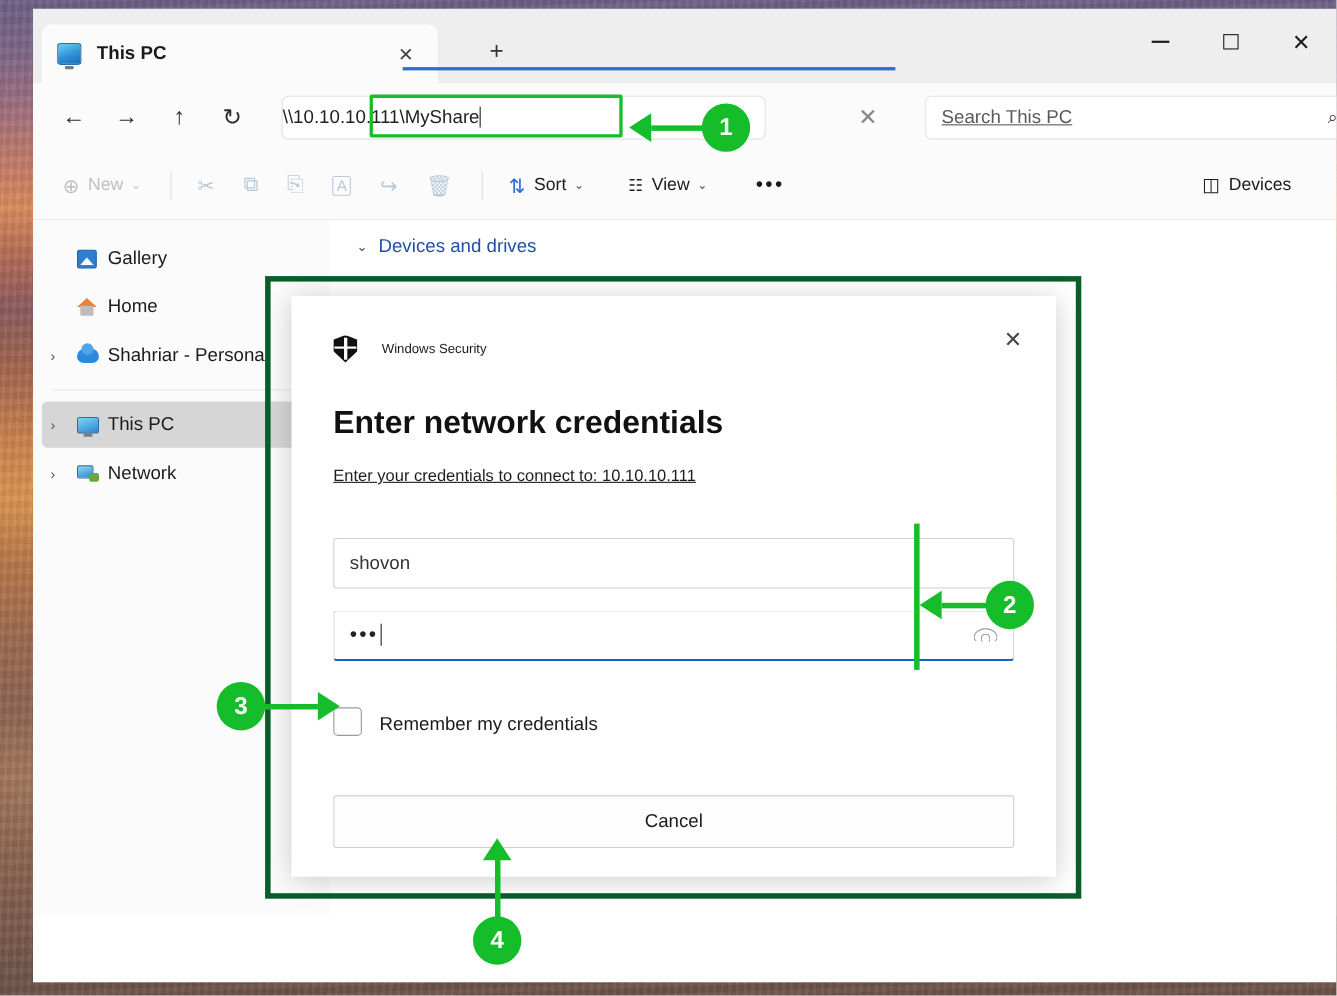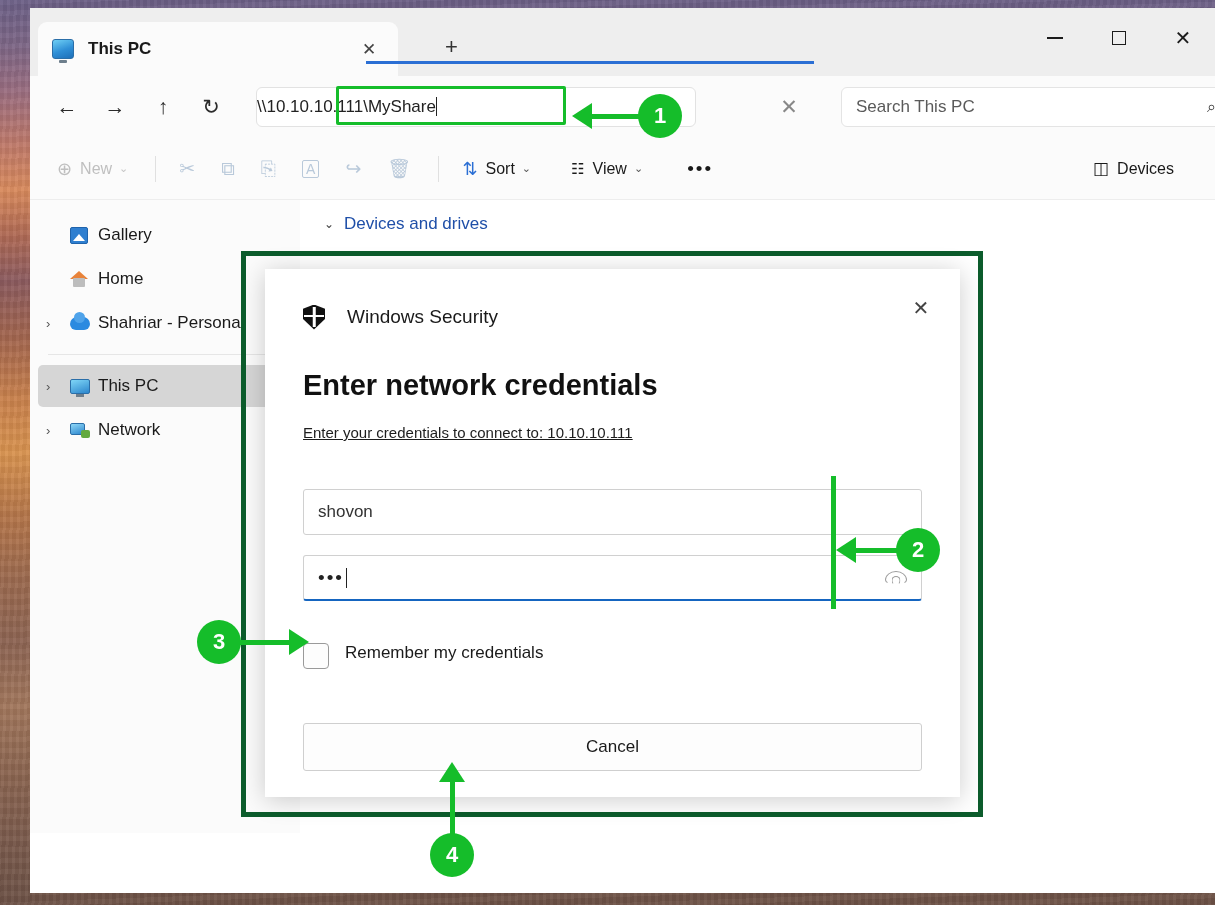--- a/index.html
+++ b/index.html
@@ -134,21 +134,21 @@
   }
   .searchbox {
     width: 390px; height: 40px;
     background: #ffffff;
     border: 1px solid #e4e4e4;
     border-radius: 6px;
     display: flex; align-items: center;
     padding: 0 14px;
     margin-left: 18px;
   }
-  .search-ph { flex: 1; font-size: 17px; color: #5a5a5a; }
+  .search-ph { flex: 1; font-size: 17px; color: #5a5a5a; text-decoration: underline; }
   .search-ico { font-size: 16px; color: #333; }
 
   
   .addr-underline {
     position: absolute;
     left: 336px; top: 53px;
     width: 448px; height: 3px;
     background: #2b6fd4;
   }
 
@@ -277,21 +277,21 @@
   .shield {
     width: 22px; height: 25px;
     background: #111;
     margin-right: 22px;
     clip-path: polygon(50% 0%, 100% 17%, 100% 58%, 50% 100%, 0% 58%, 0% 17%);
     position: relative;
     flex: 0 0 22px;
   }
   .shield::before { content:""; position:absolute; left:50%; top:2px; transform:translateX(-50%); width:2.5px; height:20px; background:#fff; }
   .shield::after { content:""; position:absolute; left:1px; top:10px; width:20px; height:2.5px; background:#fff; }
-  .dlg-app { font-size: 19px; color: #1a1a1a; }
+  .dlg-app { font-size: 12px; color: #1a1a1a; }
   .dlg-close {
     position: absolute; right: 22px; top: 22px;
     width: 34px; height: 34px;
     display: flex; align-items: center; justify-content: center;
     font-size: 20px; color: #444;
   }
   .dlg-title {
     font-size: 29px; font-weight: 700; color: #111;
     margin-top: 30px;
   }
@@ -324,21 +324,21 @@
     border-radius: 50% 50% 50% 50% / 65% 65% 35% 35%;
     position: relative;
     border-bottom-color: transparent;
   }
   .eye::after {
     content:""; position:absolute; left:50%; top:4px; transform:translateX(-50%);
     width:7px; height:7px; border:1.6px solid #9a9a9a; border-radius:50%;
     border-bottom-color: transparent;
   }
   .remember {
-    display: flex; align-items: flex-start;
+    display: flex; align-items: flex-end;
     margin-top: 42px;
   }
   .checkbox {
     width: 26px; height: 26px;
     border: 1.6px solid #9a9a9a;
     border-radius: 4px;
     background: #fdfdfd;
     margin-right: 16px;
     flex: 0 0 26px;
   }

